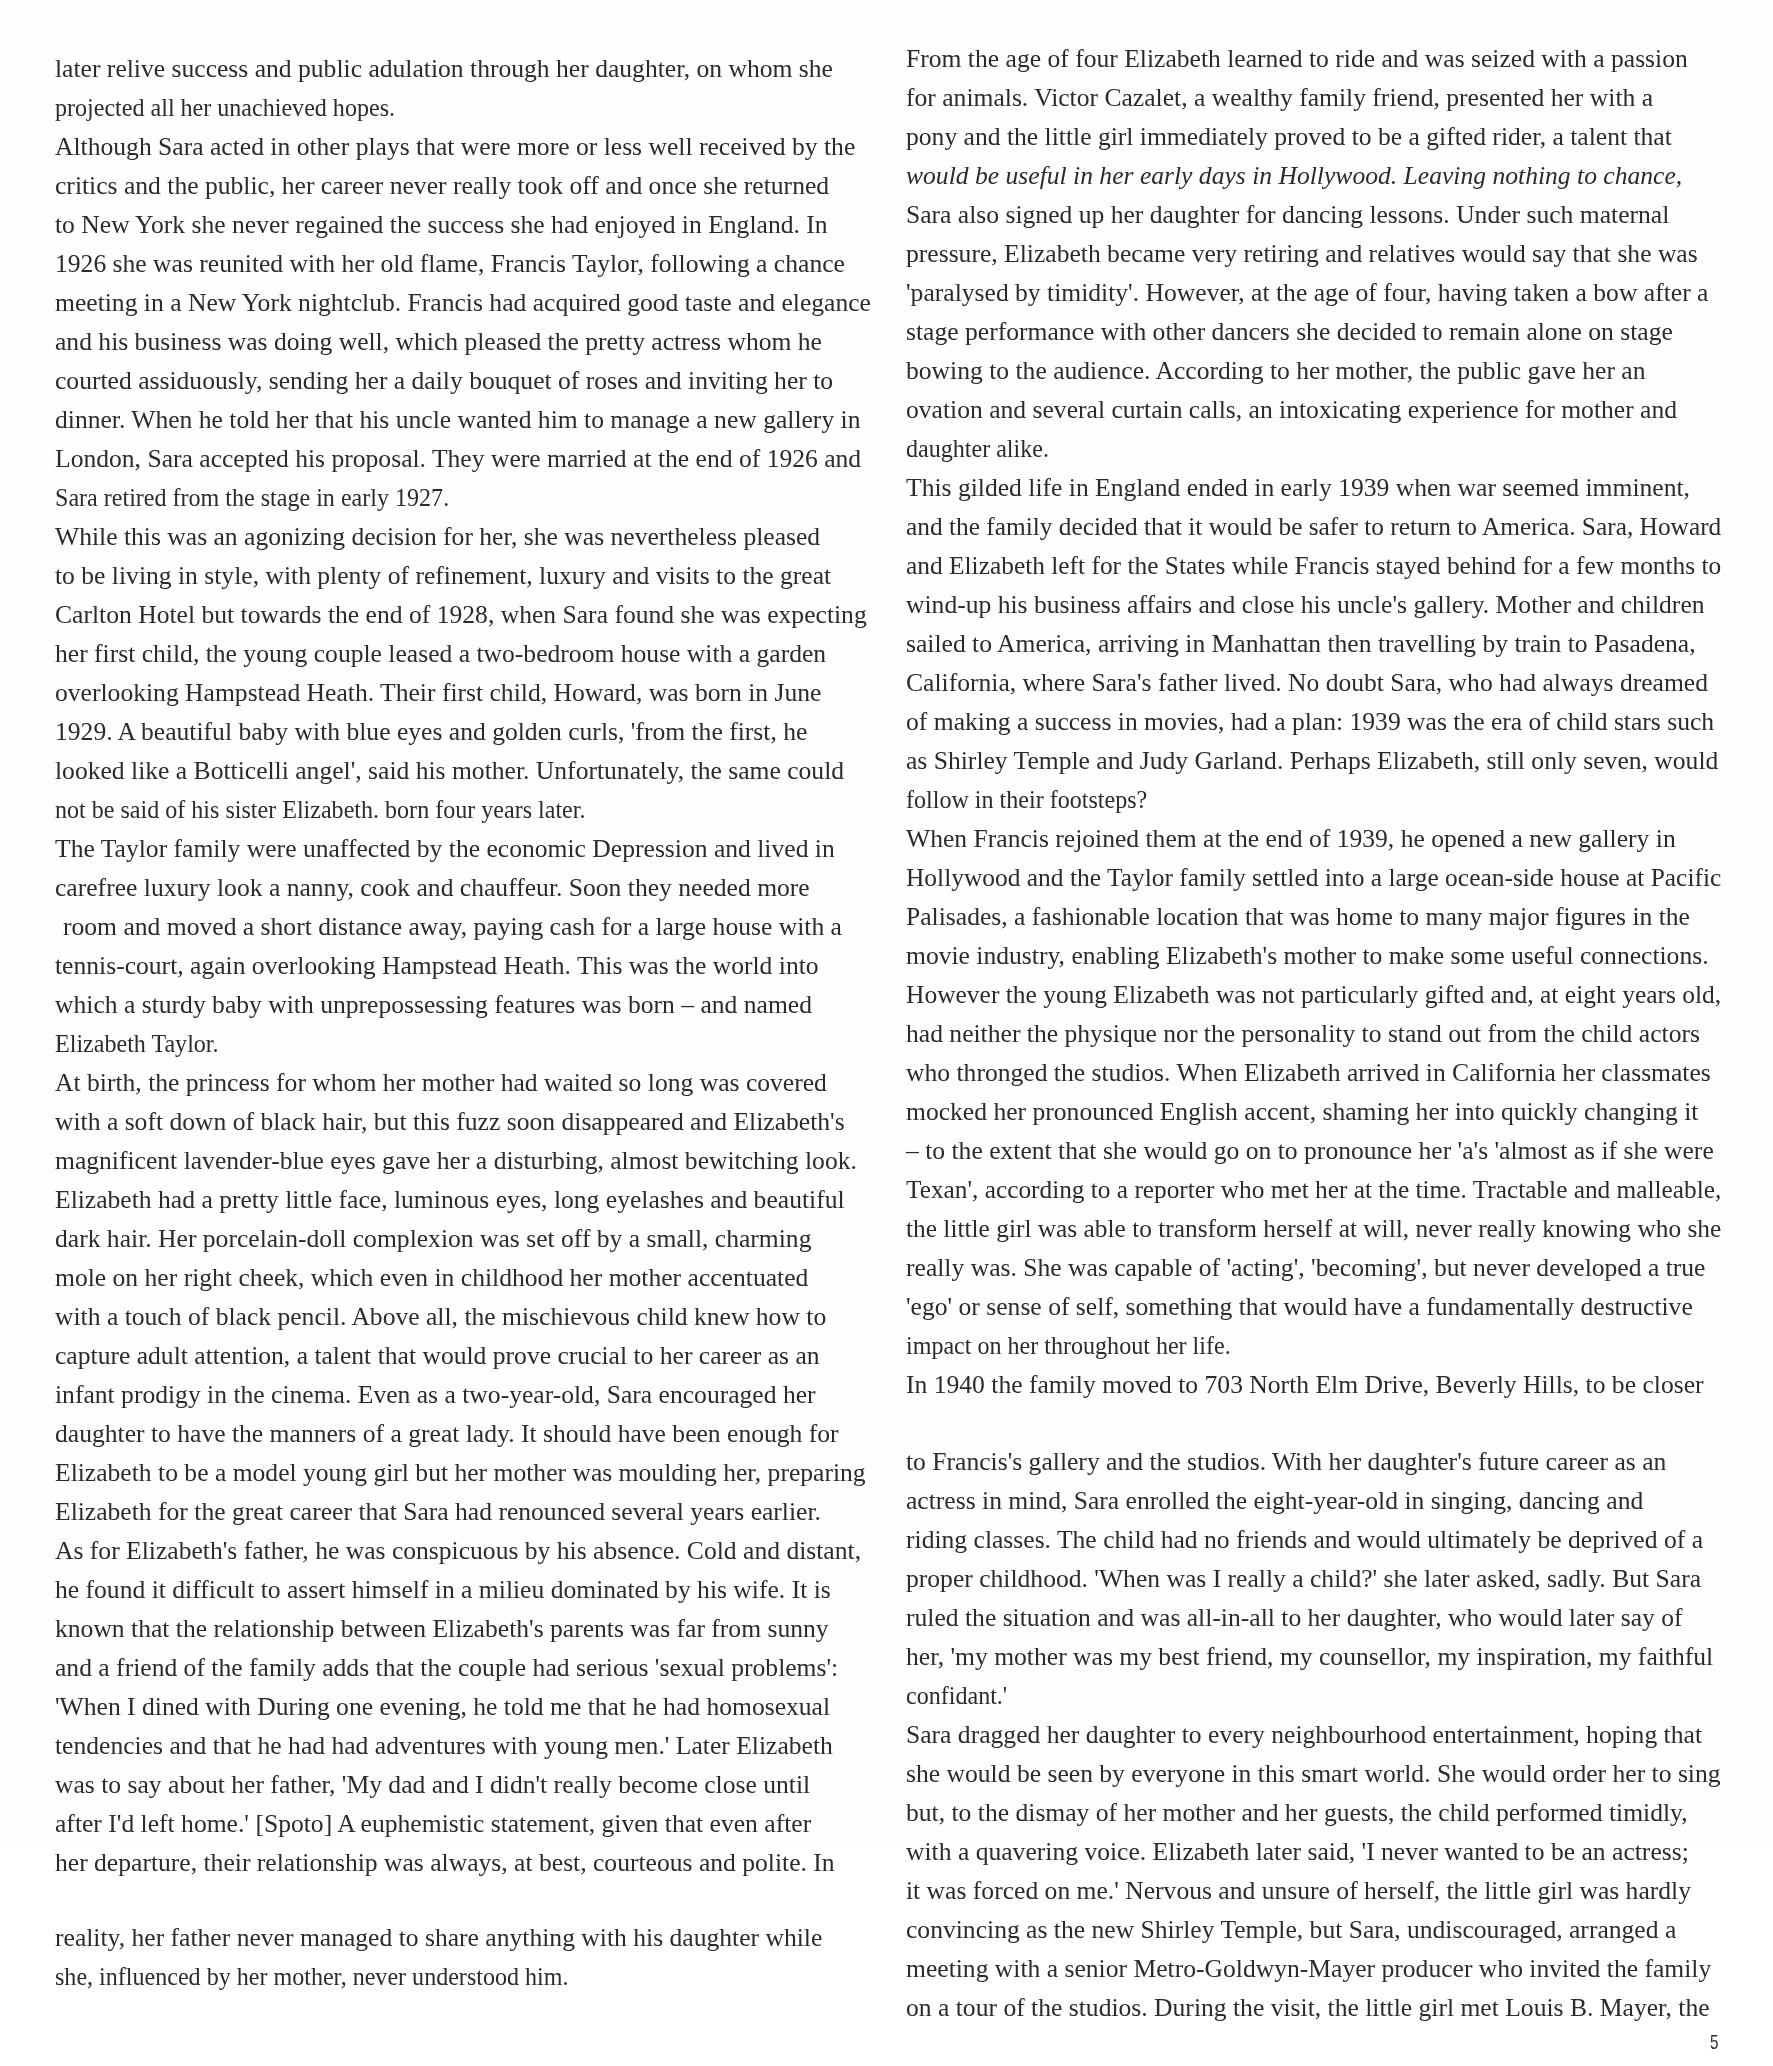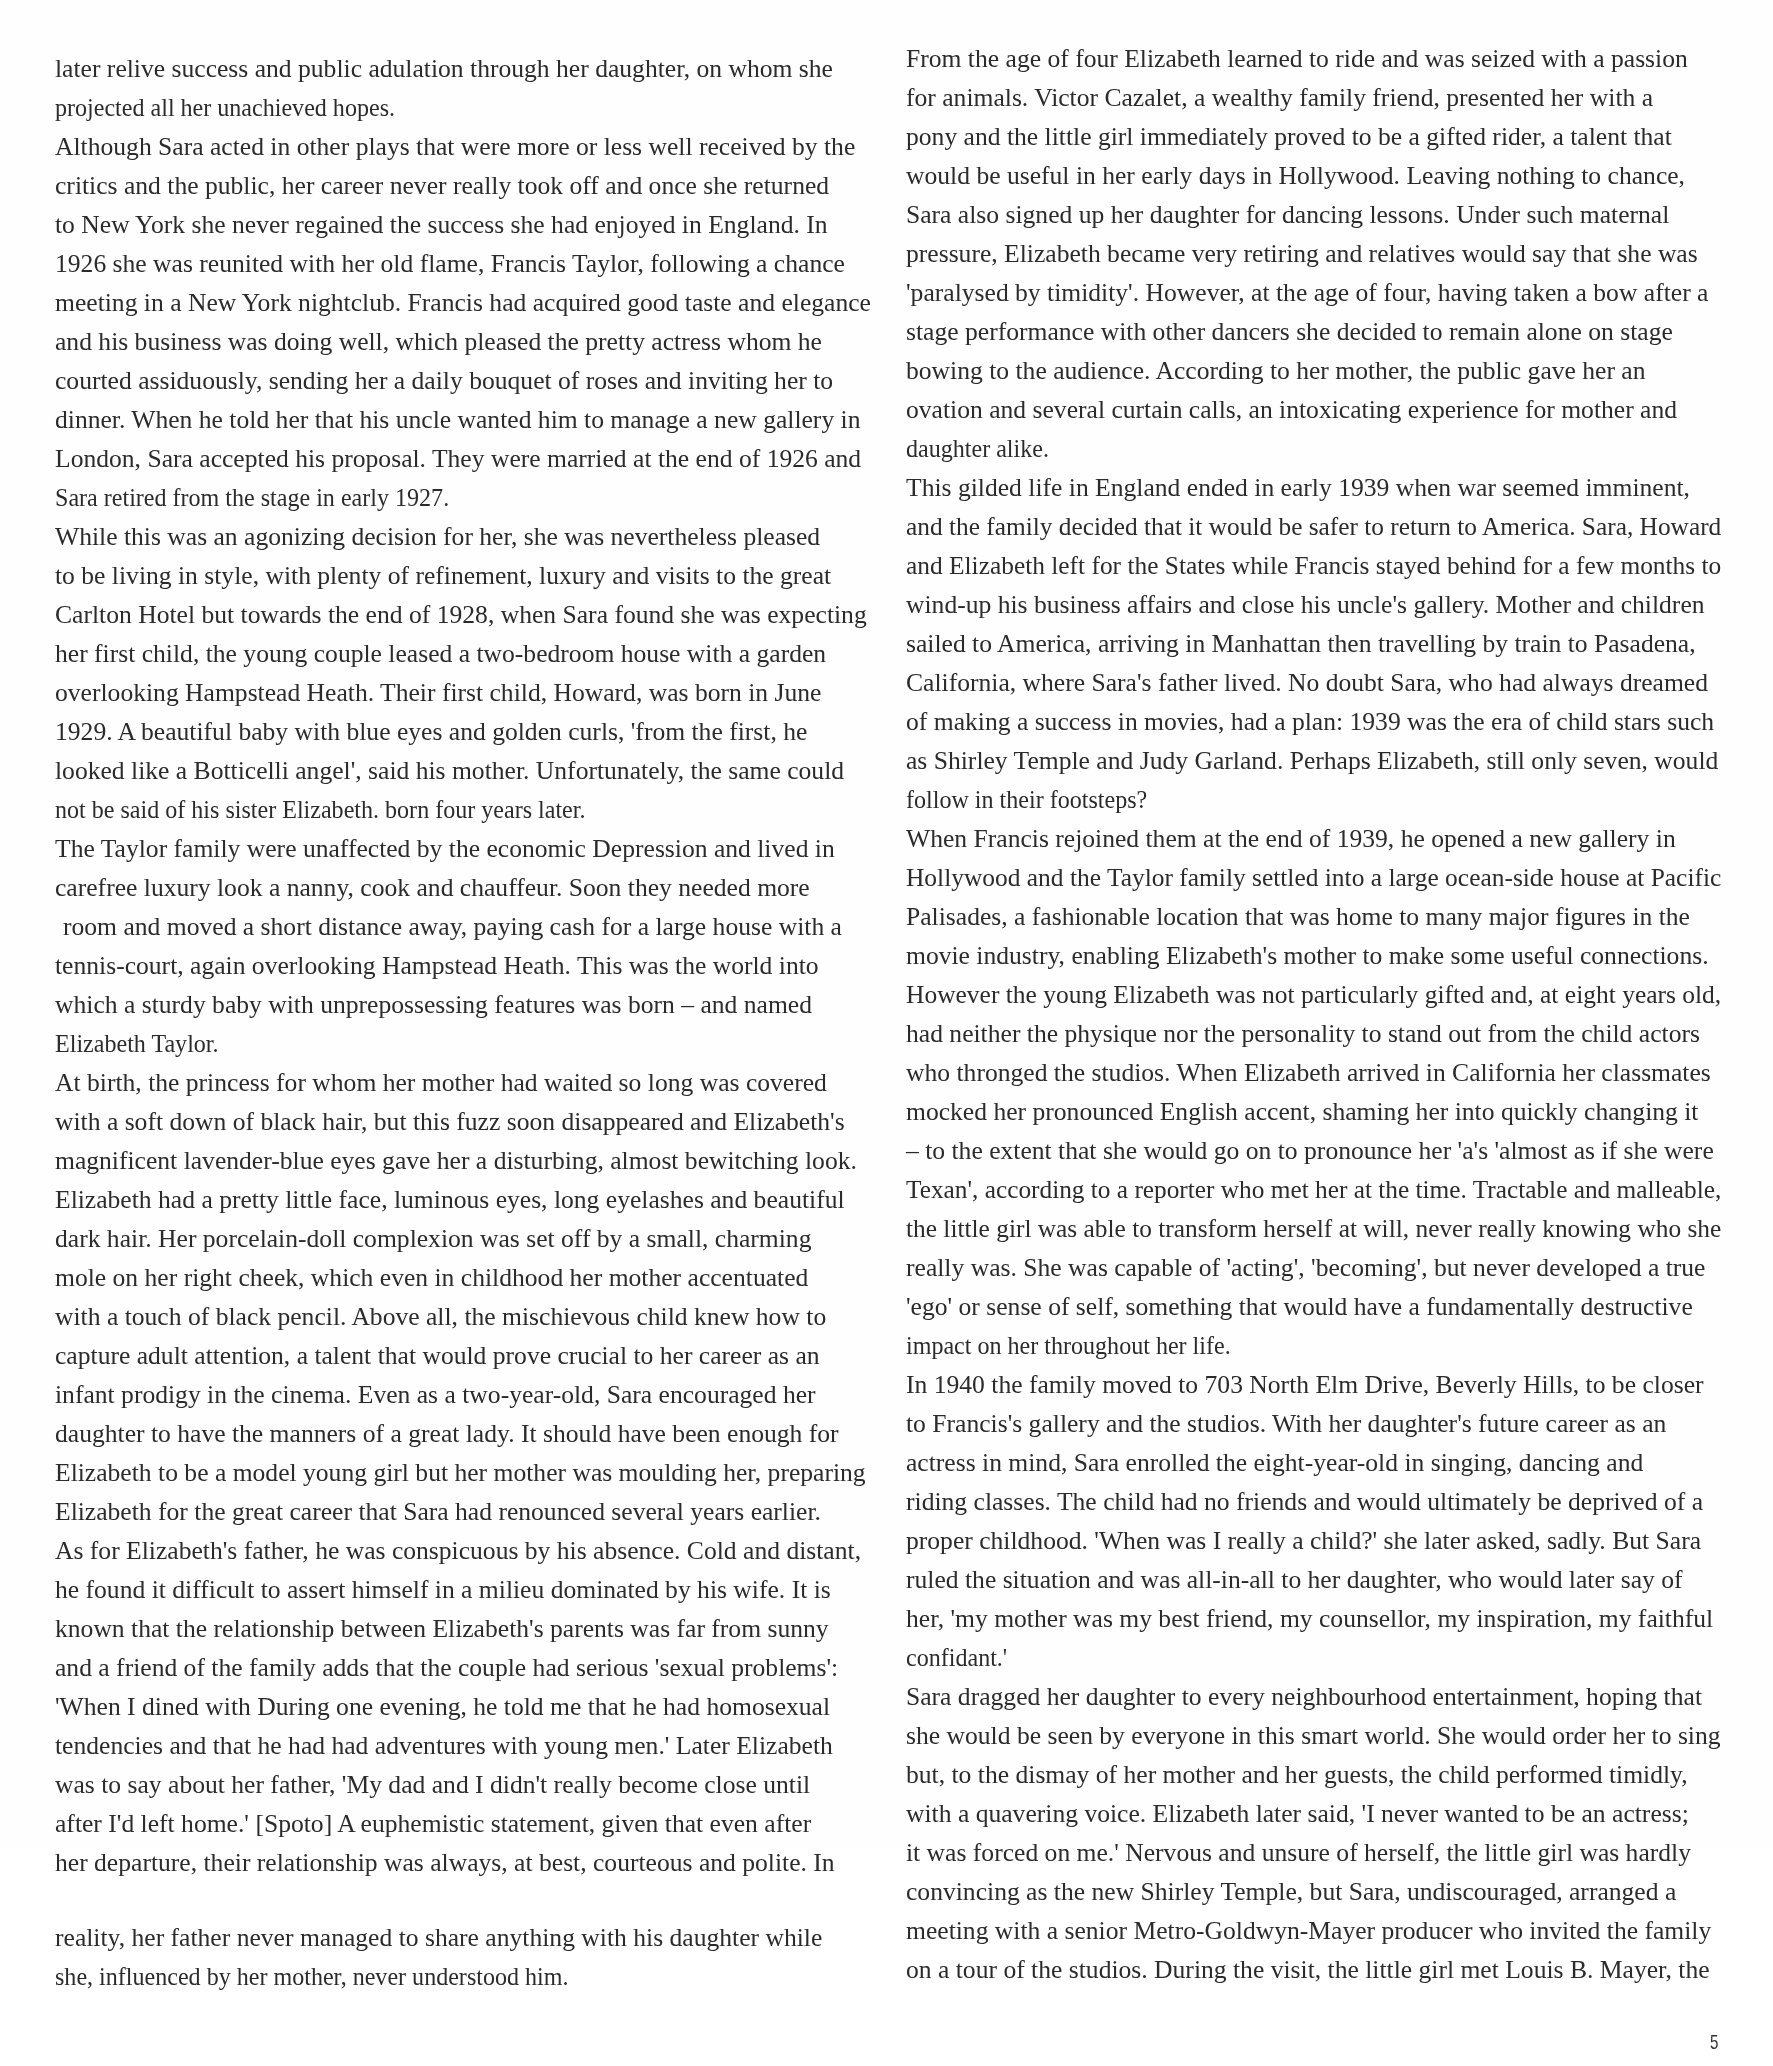--- a/index.html
+++ b/index.html
@@ -85,21 +85,21 @@
       <div class="line" style="word-spacing: 0px; text-align-last: left;">was to say about her father, 'My dad and I didn't really become close until</div>
       <div class="line" style="word-spacing: 0px; text-align-last: left;">after I'd left home.' [Spoto] A euphemistic statement, given that even after</div>
       <div class="line" style="word-spacing: 0px; text-align-last: left;">her departure, their relationship was always, at best, courteous and polite. In</div>
       <div class="line" style="word-spacing: 0px; text-align-last: left; margin-top: 36px;">reality, her father never managed to share anything with his daughter while</div>
       <div class="line para-end" style="width: 545px; transform: scaleX(0.94);">she, influenced by her mother, never understood him.</div>
     </div>
   <div class="column right" id="col-right">
       <div class="line" style="word-spacing: 0px; text-align-last: left;">From the age of four Elizabeth learned to ride and was seized with a passion</div>
       <div class="line" style="word-spacing: 0px; text-align-last: left;">for animals. Victor Cazalet, a wealthy family friend, presented her with a</div>
       <div class="line" style="word-spacing: 0px; text-align-last: left;">pony and the little girl immediately proved to be a gifted rider, a talent that</div>
-      <div class="line" style="word-spacing: 0px; text-align-last: left;">would be useful in her early days in Hollywood. Leaving nothing to chance,</div>
+      <div class="line" style="word-spacing: 0px; text-align-last: left; font-style: italic;">would be useful in her early days in Hollywood. Leaving nothing to chance,</div>
       <div class="line" style="word-spacing: 0px; text-align-last: left;">Sara also signed up her daughter for dancing lessons. Under such maternal</div>
       <div class="line" style="word-spacing: 0px; text-align-last: left;">pressure, Elizabeth became very retiring and relatives would say that she was</div>
       <div class="line" style="word-spacing: 0px; text-align-last: left;">'paralysed by timidity'. However, at the age of four, having taken a bow after a</div>
       <div class="line" style="word-spacing: 0px; text-align-last: left;">stage performance with other dancers she decided to remain alone on stage</div>
       <div class="line" style="word-spacing: 0px; text-align-last: left;">bowing to the audience. According to her mother, the public gave her an</div>
       <div class="line" style="word-spacing: 0px; text-align-last: left;">ovation and several curtain calls, an intoxicating experience for mother and</div>
       <div class="line para-end" style="width: 152px; transform: scaleX(0.94);">daughter alike.</div>
       <div class="line" style="word-spacing: 0px; text-align-last: left;">This gilded life in England ended in early 1939 when war seemed imminent,</div>
       <div class="line" style="width: 822px; transform: scaleX(0.9906); text-align-last: left;">and the family decided that it would be safer to return to America. Sara, Howard</div>
       <div class="line" style="width: 820px; transform: scaleX(0.9923); text-align-last: left;">and Elizabeth left for the States while Francis stayed behind for a few months to</div>
@@ -117,21 +117,21 @@
       <div class="line" style="word-spacing: 0px; text-align-last: left;">had neither the physique nor the personality to stand out from the child actors</div>
       <div class="line" style="word-spacing: 0px; text-align-last: left;">who thronged the studios. When Elizabeth arrived in California her classmates</div>
       <div class="line" style="word-spacing: 0px; text-align-last: left;">mocked her pronounced English accent, shaming her into quickly changing it</div>
       <div class="line" style="word-spacing: 0px; text-align-last: left;">– to the extent that she would go on to pronounce her 'a's 'almost as if she were</div>
       <div class="line" style="width: 823px; transform: scaleX(0.989); text-align-last: left;">Texan', according to a reporter who met her at the time. Tractable and malleable,</div>
       <div class="line" style="width: 821px; transform: scaleX(0.9914); text-align-last: left;">the little girl was able to transform herself at will, never really knowing who she</div>
       <div class="line" style="word-spacing: 0px; text-align-last: left;">really was. She was capable of 'acting', 'becoming', but never developed a true</div>
       <div class="line" style="word-spacing: 0px; text-align-last: left;">'ego' or sense of self, something that would have a fundamentally destructive</div>
       <div class="line para-end" style="width: 345px; transform: scaleX(0.94);">impact on her throughout her life.</div>
       <div class="line" style="word-spacing: 0px; text-align-last: left;">In 1940 the family moved to 703 North Elm Drive, Beverly Hills, to be closer</div>
-      <div class="line" style="word-spacing: 0px; text-align-last: left;">to Francis's gallery and the studios. With her daughter's future career as an</div>
+      <div class="line" style="word-spacing: 0px; text-align-last: left; margin-top: 38px;">to Francis's gallery and the studios. With her daughter's future career as an</div>
       <div class="line" style="word-spacing: 0px; text-align-last: left;">actress in mind, Sara enrolled the eight-year-old in singing, dancing and</div>
       <div class="line" style="word-spacing: 0px; text-align-last: left;">riding classes. The child had no friends and would ultimately be deprived of a</div>
       <div class="line" style="word-spacing: 0px; text-align-last: left;">proper childhood. 'When was I really a child?' she later asked, sadly.  But Sara</div>
       <div class="line" style="word-spacing: 0px; text-align-last: left;">ruled the situation and was all-in-all to her daughter, who would later say of</div>
       <div class="line" style="word-spacing: 0px; text-align-last: left;">her, 'my mother was my best friend, my counsellor, my inspiration, my faithful</div>
       <div class="line para-end" style="width: 107px; transform: scaleX(0.94);">confidant.'</div>
       <div class="line" style="word-spacing: 0px; text-align-last: left;">Sara dragged her daughter to every neighbourhood entertainment, hoping that</div>
       <div class="line" style="word-spacing: 0px; text-align-last: left;">she would be seen by everyone in this smart world. She would order her to sing</div>
       <div class="line" style="word-spacing: 0px; text-align-last: left;">but, to the dismay of her mother and her guests, the child performed timidly,</div>
       <div class="line" style="word-spacing: 0px; text-align-last: left;">with a quavering voice. Elizabeth  later said, 'I never wanted to be an actress;</div>

